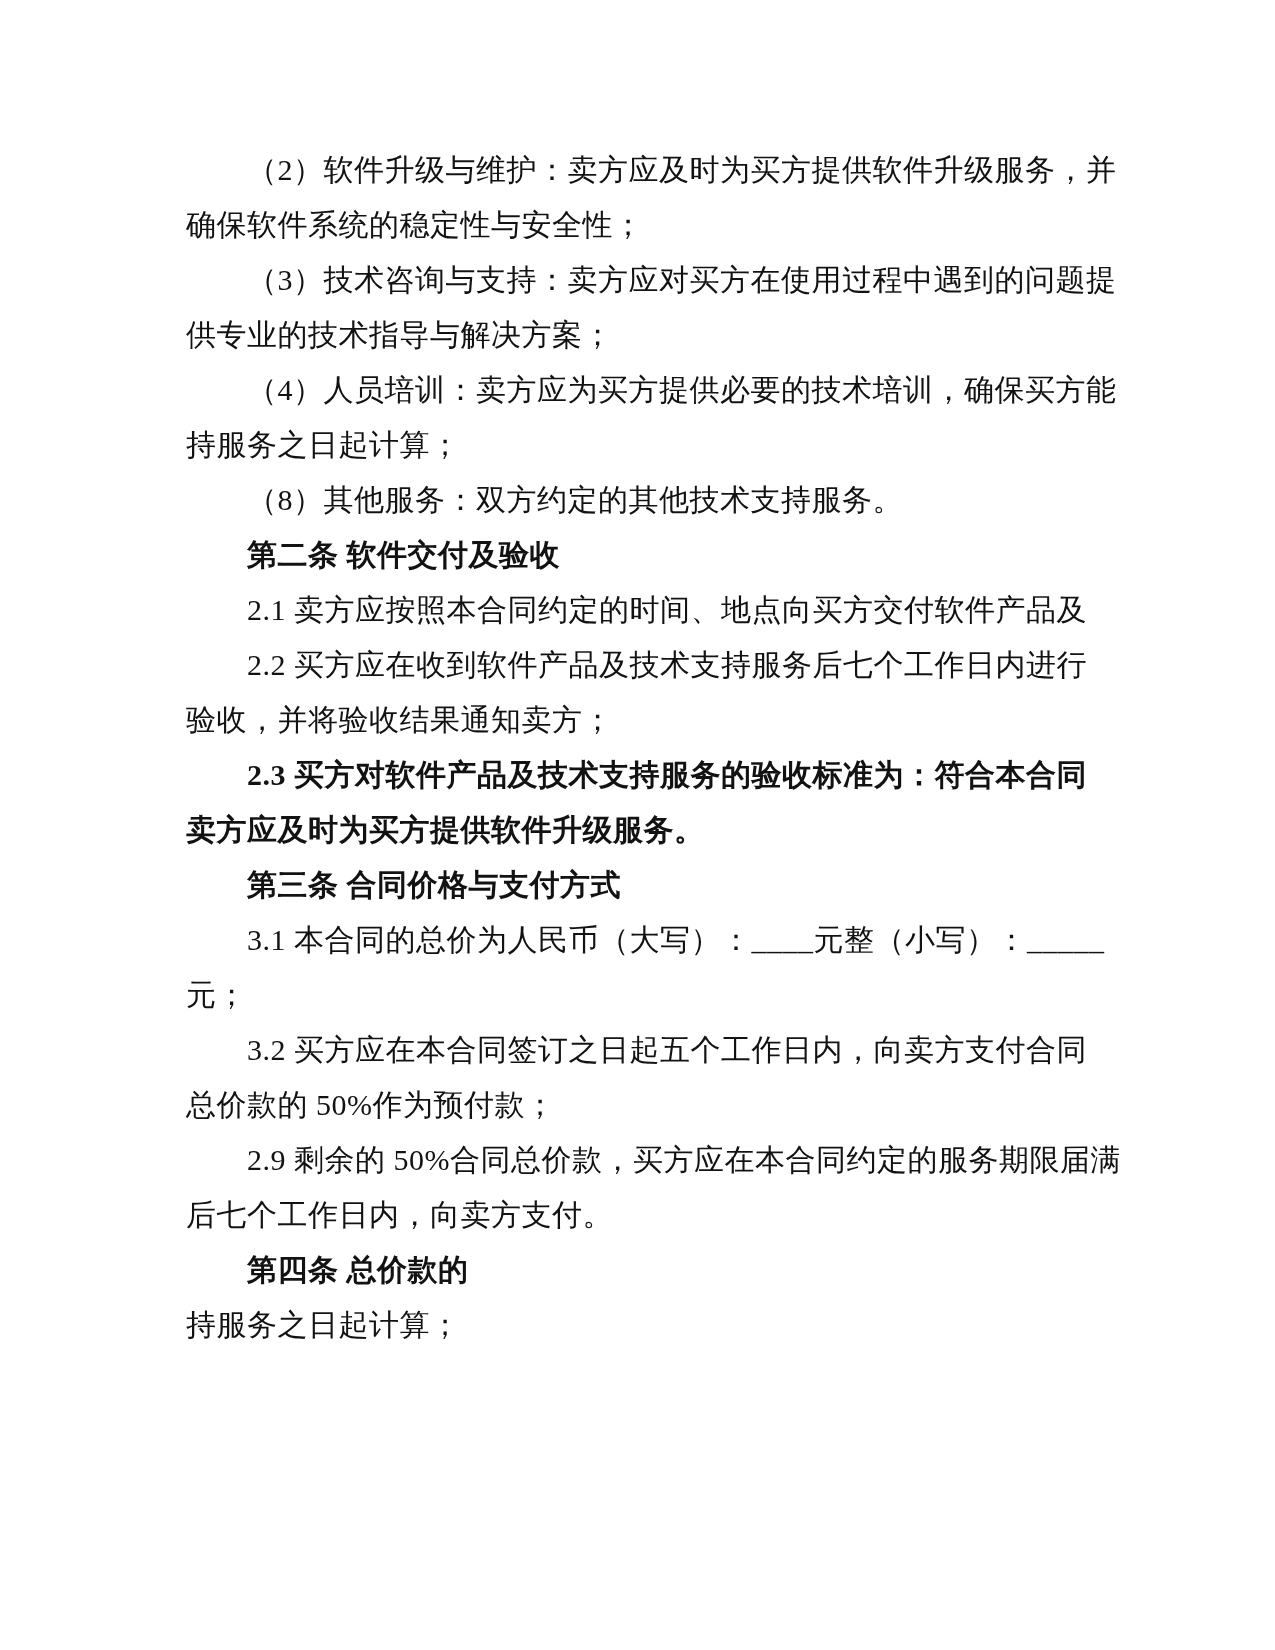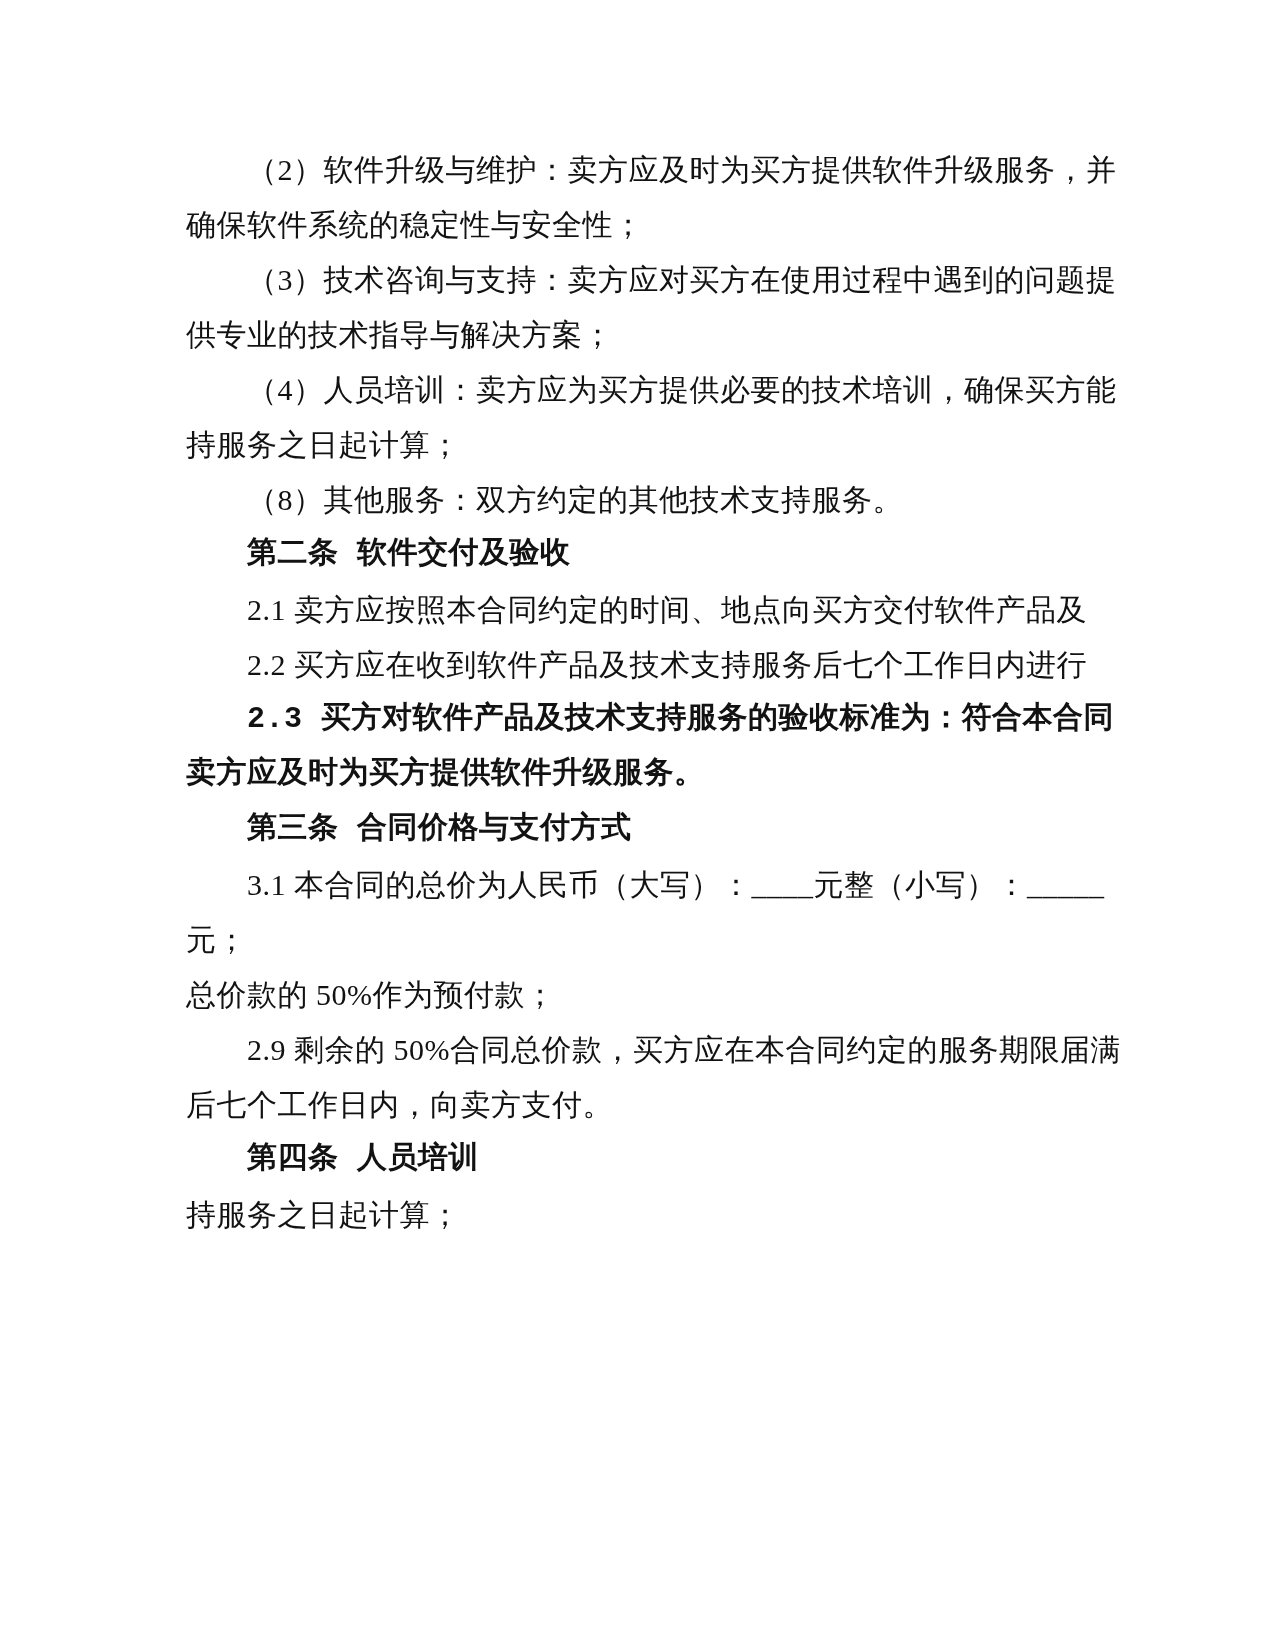--- a/index.html
+++ b/index.html
@@ -29,21 +29,21 @@
     white-space: nowrap;
     height: 55px;
   }
   .first {
     text-indent: 61px;
   }
   .b {
     font-weight: 700;
   }
   .hei {
-    font-family: Liberation Mono, monospace;
+    font-family: Liberation Serif, serif;
   }
 </style>
 </head>
 <body>
 
 <div class="page">
   <div class="content">
 
     <div class="ln first">（2）软件升级与维护：卖方应及时为买方提供软件升级服务，并</div>
     <div class="ln">确保软件系统的稳定性与安全性；</div>
@@ -54,32 +54,34 @@
     <div class="ln first">（4）人员培训：卖方应为买方提供必要的技术培训，确保买方能</div>
     <div class="ln">持服务之日起计算；</div>
 
     <div class="ln first">（8）其他服务：双方约定的其他技术支持服务。</div>
 
     <div class="ln first b hei">第二条 软件交付及验收</div>
 
     <div class="ln first">2.1 卖方应按照本合同约定的时间、地点向买方交付软件产品及</div>
 
     <div class="ln first">2.2 买方应在收到软件产品及技术支持服务后七个工作日内进行</div>
+    <div class="ln">验收，并将验收结果通知卖方；</div>
 
     <div class="ln first b hei">2.3 买方对软件产品及技术支持服务的验收标准为：符合本合同</div>
     <div class="ln b hei">卖方应及时为买方提供软件升级服务。</div>
 
     <div class="ln first b hei">第三条 合同价格与支付方式</div>
 
     <div class="ln first">3.1 本合同的总价为人民币（大写）：____元整（小写）：_____</div>
     <div class="ln">元；</div>
 
+    <div class="ln first">3.2 买方应在本合同签订之日起五个工作日内，向卖方支付合同</div>
     <div class="ln">总价款的 50%作为预付款；</div>
 
     <div class="ln first">2.9 剩余的 50%合同总价款，买方应在本合同约定的服务期限届满</div>
     <div class="ln">后七个工作日内，向卖方支付。</div>
 
-    <div class="ln first b hei">第四条 人员培训</div>
+    <div class="ln first b hei">第四条 总价款的</div>
 
     <div class="ln">持服务之日起计算；</div>
 
   </div>
 </div>
 
 </body></html>

